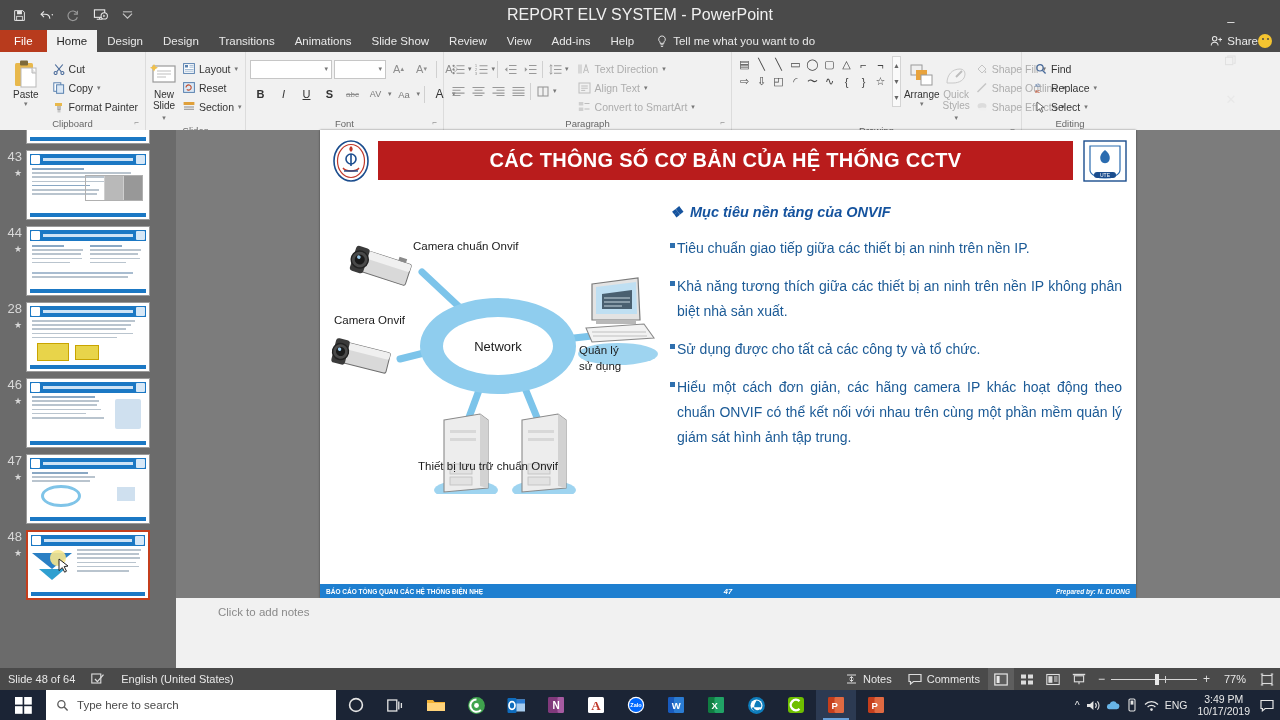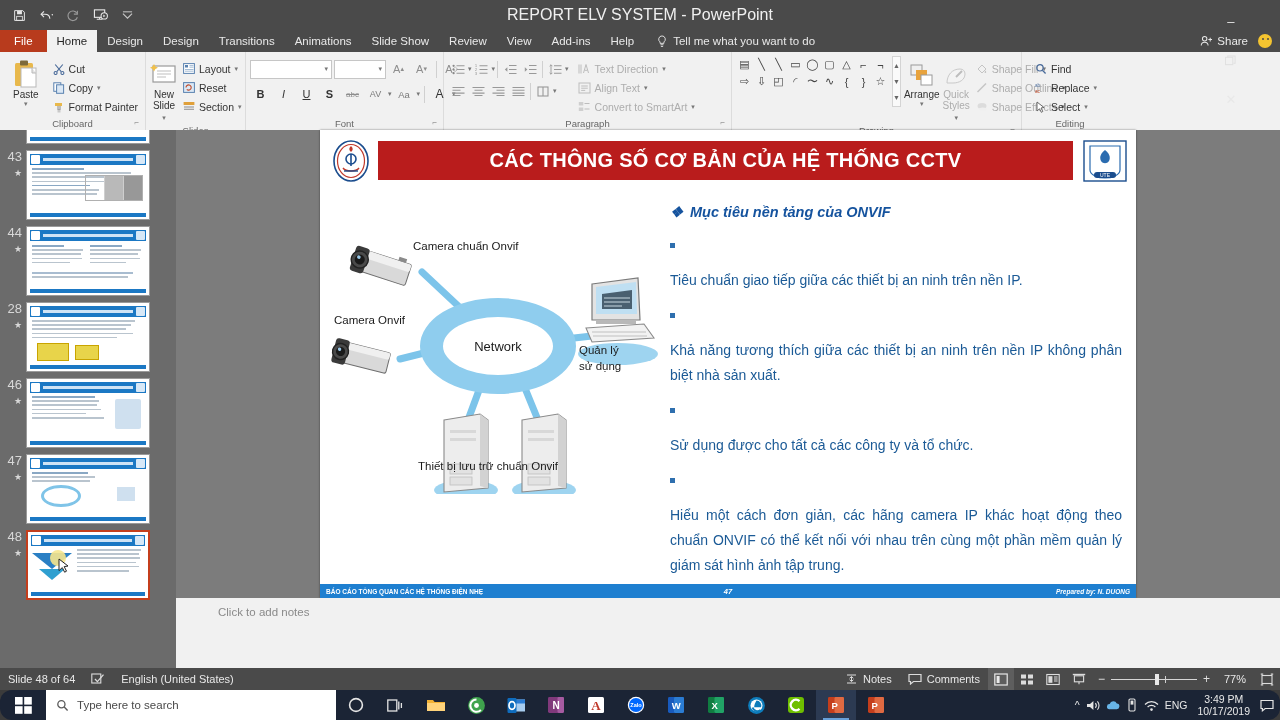--- a/index.html
+++ b/index.html
@@ -47,21 +47,21 @@
   }
   .rtab {
     color: #e9e9e9; font-size: 11.5px; padding: 0 10px;
     display: flex; align-items: center; white-space: nowrap;
   }
   .rtab.file { background: #b83b1d; color: #fff; padding: 0 14px; }
   .rtab.active { background: #f1f1f1; color: #262626; }
   .tellme { display: flex; align-items: center; gap: 5px; color: #e9e9e9;
     font-size: 11.5px; padding-left: 12px; }
   .tm-bulb { width: 12px; height: 13px; }
-  .rt-right { margin-left: auto; display: flex; align-items: center; gap: 10px; padding-right: 8px; }
+  .rt-right { margin-left: auto; display: flex; align-items: center; padding-right: 8px; }
   .share { color: #eaeaea; font-size: 11.5px; display: flex; align-items: center; gap: 4px; }
   .smiley { width: 14px; height: 14px; border-radius: 50%; background: #f4c430; position: relative; }
   .smiley::before, .smiley::after {
     content:''; position: absolute; width: 2px; height: 2px; background: #4a4a4a;
     border-radius: 50%; top: 4px;
   }
   .smiley::before { left: 3.5px; } .smiley::after { right: 3.5px; }
 
   
   .ribbon {
@@ -161,21 +161,21 @@
   
   .diagram { position: absolute; left: 10px; top: 32px; width: 330px; height: 270px; }
   .dlabel { position: absolute; font-size: 11.5px; color: #1a1a1a;
             font-family: "Liberation Sans", sans-serif; white-space: nowrap; }
 
   
   .bullets { position: absolute; left: 350px; top: 12px; width: 452px; }
   .b-head { display: flex; gap: 7px; align-items: flex-start;
             color: #15539e; font-weight: bold; font-style: italic; font-size: 14.5px;
             margin-bottom: 16px; }
-  .b-item { display: flex; gap: 20px; align-items: flex-start; margin-bottom: 13px; flex-direction: column; }
+  .b-item { display: flex; gap: 2px; align-items: flex-start; margin-bottom: 13px; }
   .b-sq { width: 5px; height: 5px; background: #2e6fae; margin-top: 7px; flex: none; }
   .b-txt { color: #1b5a96; font-size: 14px; line-height: 25px; text-align: justify; flex: 1; }
   .b-txt.nojust { text-align: left; }
 
   .sl-footer {
     position: absolute; bottom: 0px; left: 0; width: 816px; height: 14px;
     background: #1e7fd0; display: flex; align-items: center;
     color: #fff; font-size: 6.5px; font-weight: bold;
   }
   .sf-left { padding-left: 6px; }
@@ -203,21 +203,21 @@
   .viewbtn.act { background: #5e5e5e; }
   .zoomslider { display: flex; align-items: center; gap: 0px; padding: 0 6px; }
   .zs-track { width: 86px; height: 1px; background: #d6d6d6; position: relative; margin: 0 6px; }
   .zs-knob { position: absolute; left: 44px; top: -5px; width: 4px; height: 11px; background: #e8e8e8; }
   .zs-mid { position: absolute; left: 54px; top: -3px; width: 1px; height: 7px; background: #cfcfcf; }
   .zs-pm { color: #e0e0e0; font-size: 12px; }
 
   
   .taskbar {
     position: absolute; top: 690px; left: 0; width: 1280px; height: 30px;
-    background: #1b2435; display: flex; align-items: center; border-radius: 12px;
+    background: #1b2435; display: flex; align-items: center;
   }
   .tb-start { width: 46px; height: 30px; display: flex; align-items: center; justify-content: center; }
   .tb-search {
     width: 290px; height: 30px; background: #fff; display: flex; align-items: center;
     gap: 8px; padding-left: 10px; color: #4a4a4a; font-size: 11.5px;
   }
   .tb-icon { width: 40px; height: 30px; display: flex; align-items: center;
              justify-content: center; position: relative; }
   .tb-icon.act { background: #2c3a52; }
   .tb-icon.act::after { content:''; position: absolute; bottom: 0; left: 7px; right: 7px;

